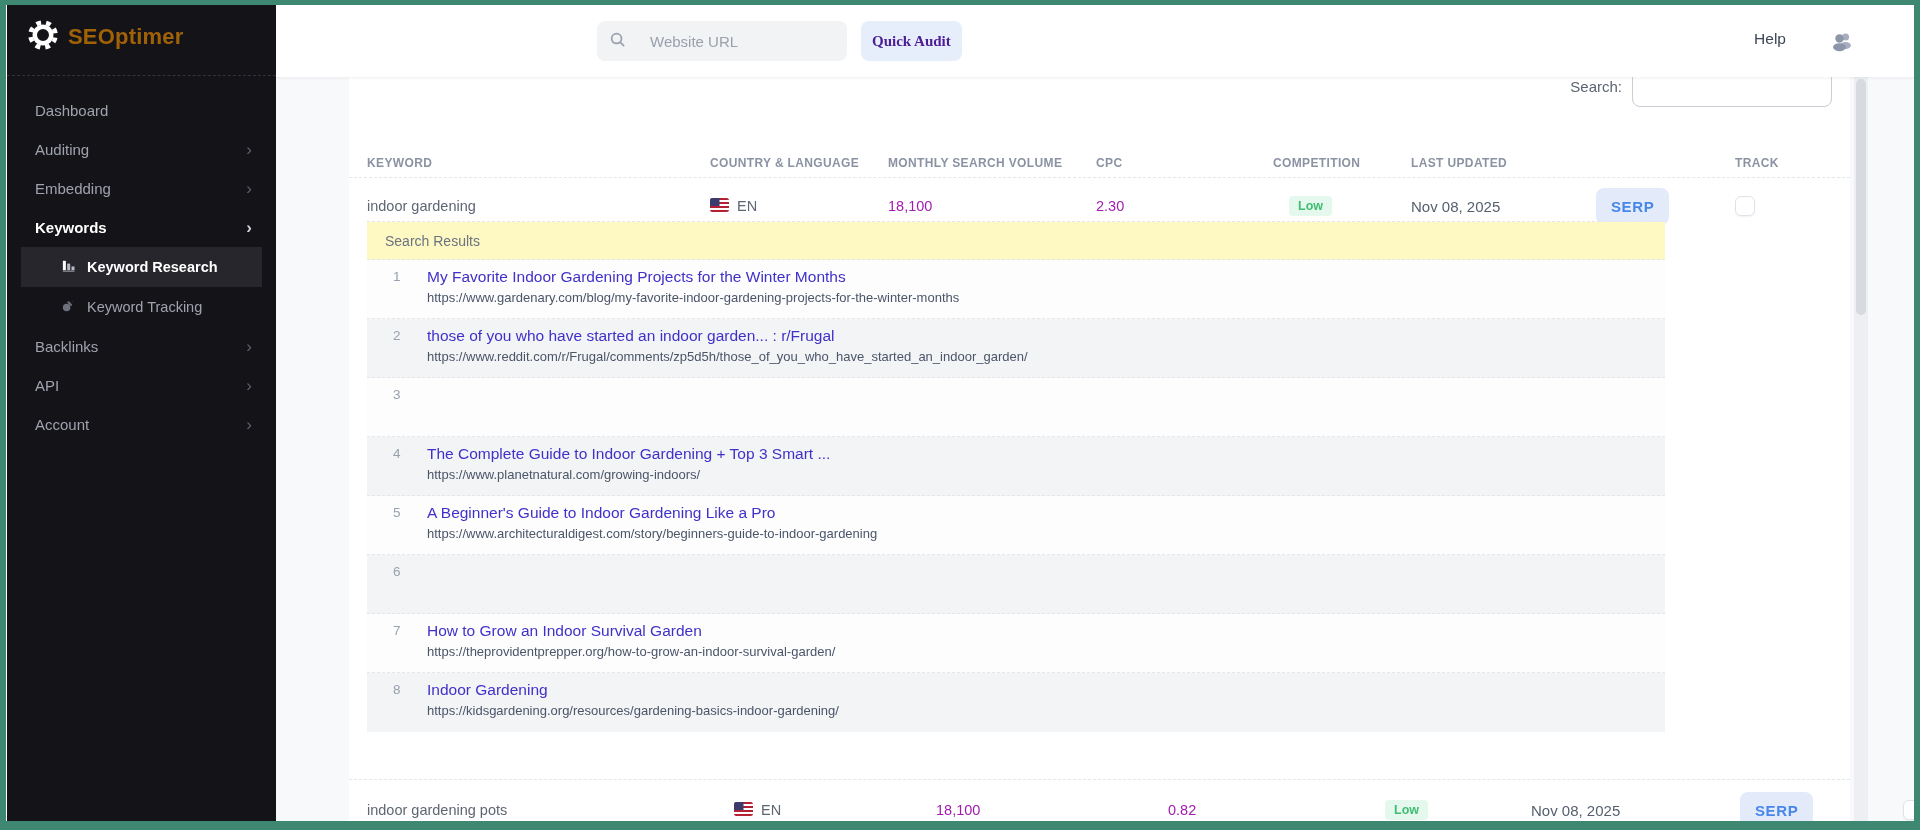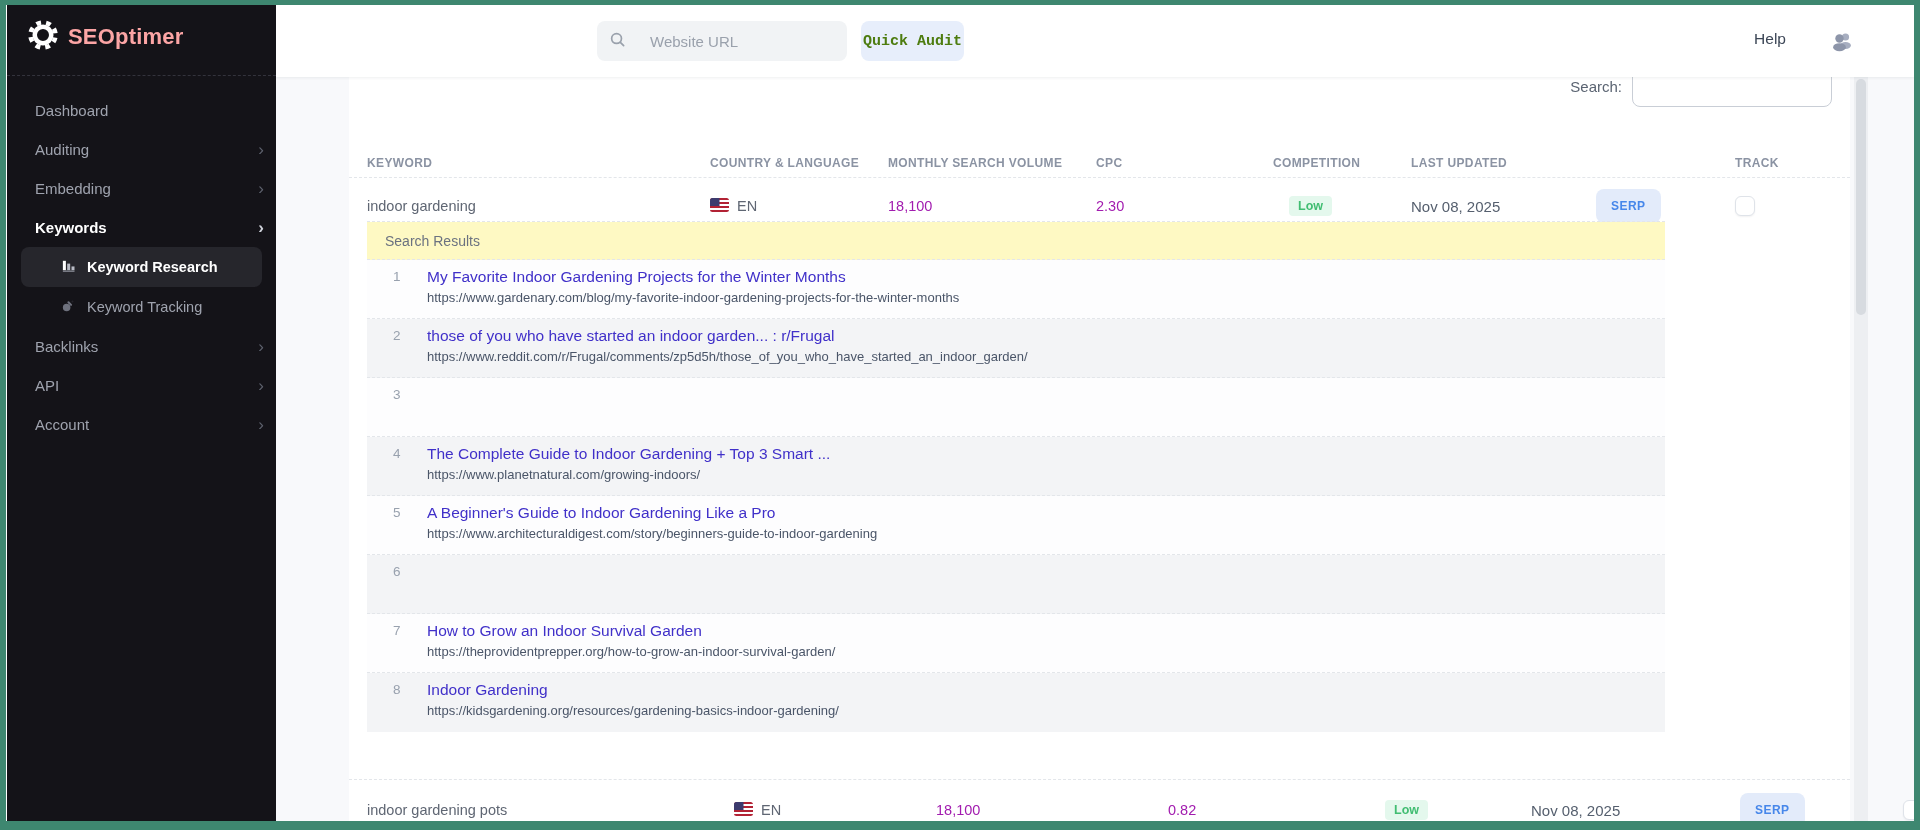--- a/index.html
+++ b/index.html
@@ -3,39 +3,39 @@
 <meta charset="utf-8">
 <style>
   * { margin:0; padding:0; box-sizing:border-box; }
   html,body { width:1920px; height:830px; font-family:"Liberation Sans","DejaVu Sans",sans-serif; }
   .page { position:relative; width:1920px; height:830px; background:#3e8770; }
   .app  { position:absolute; left:6px; top:5px; right:6px; bottom:9px; background:#fff; overflow:hidden; }
 
   
   .sidebar { position:absolute; left:1px; top:0; bottom:0; width:269px; background:#141318; z-index:6; }
   .logo { position:absolute; left:20px; top:14px; display:flex; align-items:center; gap:9px; }
-  .logo-text { color:#fca5a5; font-size:22px; font-weight:700; letter-spacing:.2px; }
+  .logo-text { color:#a16207; font-size:22px; font-weight:700; letter-spacing:.2px; }
   .side-divider { position:absolute; left:0; right:0; top:70px; border-top:1px dashed #33333c; }
   .nav { position:absolute; left:0; right:0; top:86px; }
-  .nav-item { height:39px; display:flex; align-items:center; padding:0 12px 0 28px; color:#9fa3ae; font-size:15px; cursor:pointer; }
+  .nav-item { height:39px; display:flex; align-items:center; padding:0 24px 0 28px; color:#9fa3ae; font-size:15px; cursor:pointer; }
   .nav-item .lbl { flex:1; }
   .chev { color:#5d616d; font-size:17px; line-height:1; }
   .nav-item.active-parent { color:#ffffff; font-weight:700; }
   .nav-item.active-parent .chev { color:#cfd2da; }
   .sub-item { height:40px; display:flex; align-items:center; gap:11px; margin:0 14px 0 14px; padding-left:40px; color:#9fa3ae; font-size:14.5px; cursor:pointer; }
-  .sub-item.active { background:#26262c; border-radius:8px; color:#fff; font-weight:700; }
+  .sub-item.active { background:#26262c; border-radius:0; color:#fff; font-weight:700; }
 
   
   .topbar { position:absolute; left:270px; right:0; top:0; height:72px; background:#fff; z-index:5;
             box-shadow:0 1px 3px rgba(16,24,40,.07); display:block; }
   .url-input { position:absolute; left:321px; top:16px; width:250px; height:40px; background:#f1f3f5; border-radius:8px;
                display:flex; align-items:center; gap:24px; padding:0 12px; }
   .url-input .ph { color:#9aa1ac; font-size:15px; }
-  .quick-audit { position:absolute; left:585px; top:16px; height:40px; padding:0 2px; background:#e7eefb; color:#4d7c0f;
-                 border:none; border-radius:8px; font-size:15px; font-weight:600; font-family:Liberation Mono, monospace; cursor:pointer; }
+  .quick-audit { position:absolute; left:585px; top:16px; height:40px; padding:0 11px; background:#e7eefb; color:#4c1d95;
+                 border:none; border-radius:8px; font-size:15px; font-weight:600; font-family:Liberation Serif, serif; cursor:pointer; }
   .help-link { position:absolute; right:128px; top:25px; color:#3c4656; font-size:15.5px; cursor:pointer; }
   .user-btn { position:absolute; right:58px; top:24px; cursor:pointer; }
 
   
   .main { position:absolute; left:270px; right:0; top:72px; bottom:0; background:#f8f9fb; }
   .card { position:absolute; left:73px; width:1501px; top:0; bottom:0; background:#fff; }
   .scrollbar { position:absolute; right:46px; top:0; bottom:0; width:14px; background:#edeff2; }
   .scroll-thumb { position:absolute; left:2px; right:2px; top:2px; height:236px; background:#d7dbe0; border-radius:7px; }
 
   
@@ -47,21 +47,21 @@
   .grid { display:grid; grid-template-columns:343px 178px 208px 177px 138px 185px 139px 1fr; padding-left:18px; align-items:center;margin-top:33px; }
   .thead { position:absolute; left:0; right:0; top:38px; height:30px; border-bottom:1px dashed #e3e6ea; }
   .th { color:#8b93a3; font-size:12px; font-weight:700; letter-spacing:.03em; }
   .krow1 { position:absolute; left:0; right:0; top:68px; height:56px; }
   .krow2 { position:absolute; left:0; right:0; top:669px; height:62px; border-top:1px dashed #e3e6ea; border-bottom:1px dashed #e3e6ea;gap:24px; }
   .kw { color:#5f6673; font-size:14.5px; }
   .country { display:flex; align-items:center; gap:8px; color:#5f6673; font-size:14.5px; }
   .num { color:#a21caf; font-size:14.5px; }
   .badge-low { display:inline-block; margin-left:16px; padding:3px 9px; background:#e4f8ed; color:#41bd72; font-size:12.5px; font-weight:600; border-radius:4px; justify-self:start; }
   .date { color:#555f6e; font-size:15px; }
-  .serp-btn { justify-self:start; background:#e3ebfa; color:#4787ea; border:none; border-radius:8px; padding:10px 15px; font-size:12px; font-weight:700; letter-spacing:.04em; font-family:inherit; cursor:pointer; }
+  .serp-btn { justify-self:start; background:#e3ebfa; color:#4787ea; border:none; border-radius:8px; padding:10px 15px; font-size:15px; font-weight:700; letter-spacing:.04em; font-family:inherit; cursor:pointer; }
   .checkbox { width:20px; height:20px; background:#fff; border:1px solid #dfe3e9; border-radius:6px; box-shadow:0 1px 2px rgba(16,24,40,.06); cursor:pointer; }
 
   
   .panel { position:absolute; left:18px; top:144px; width:1298px; border-top:1px dashed #e3e6ea; }
   .panel-header { height:38px; background:#fef9c3; display:flex; align-items:center; padding-left:18px;
                   border-bottom:1px dashed #e3e6ea; color:#6b7280; font-size:14px; }
   .result { height:59px; display:flex; border-bottom:1px dashed #e3e6ea; }
   .result:last-child { border-bottom:none; }
   .result.even { background:#f3f4f6; }
   .result.odd  { background:#fdfdfe; }

